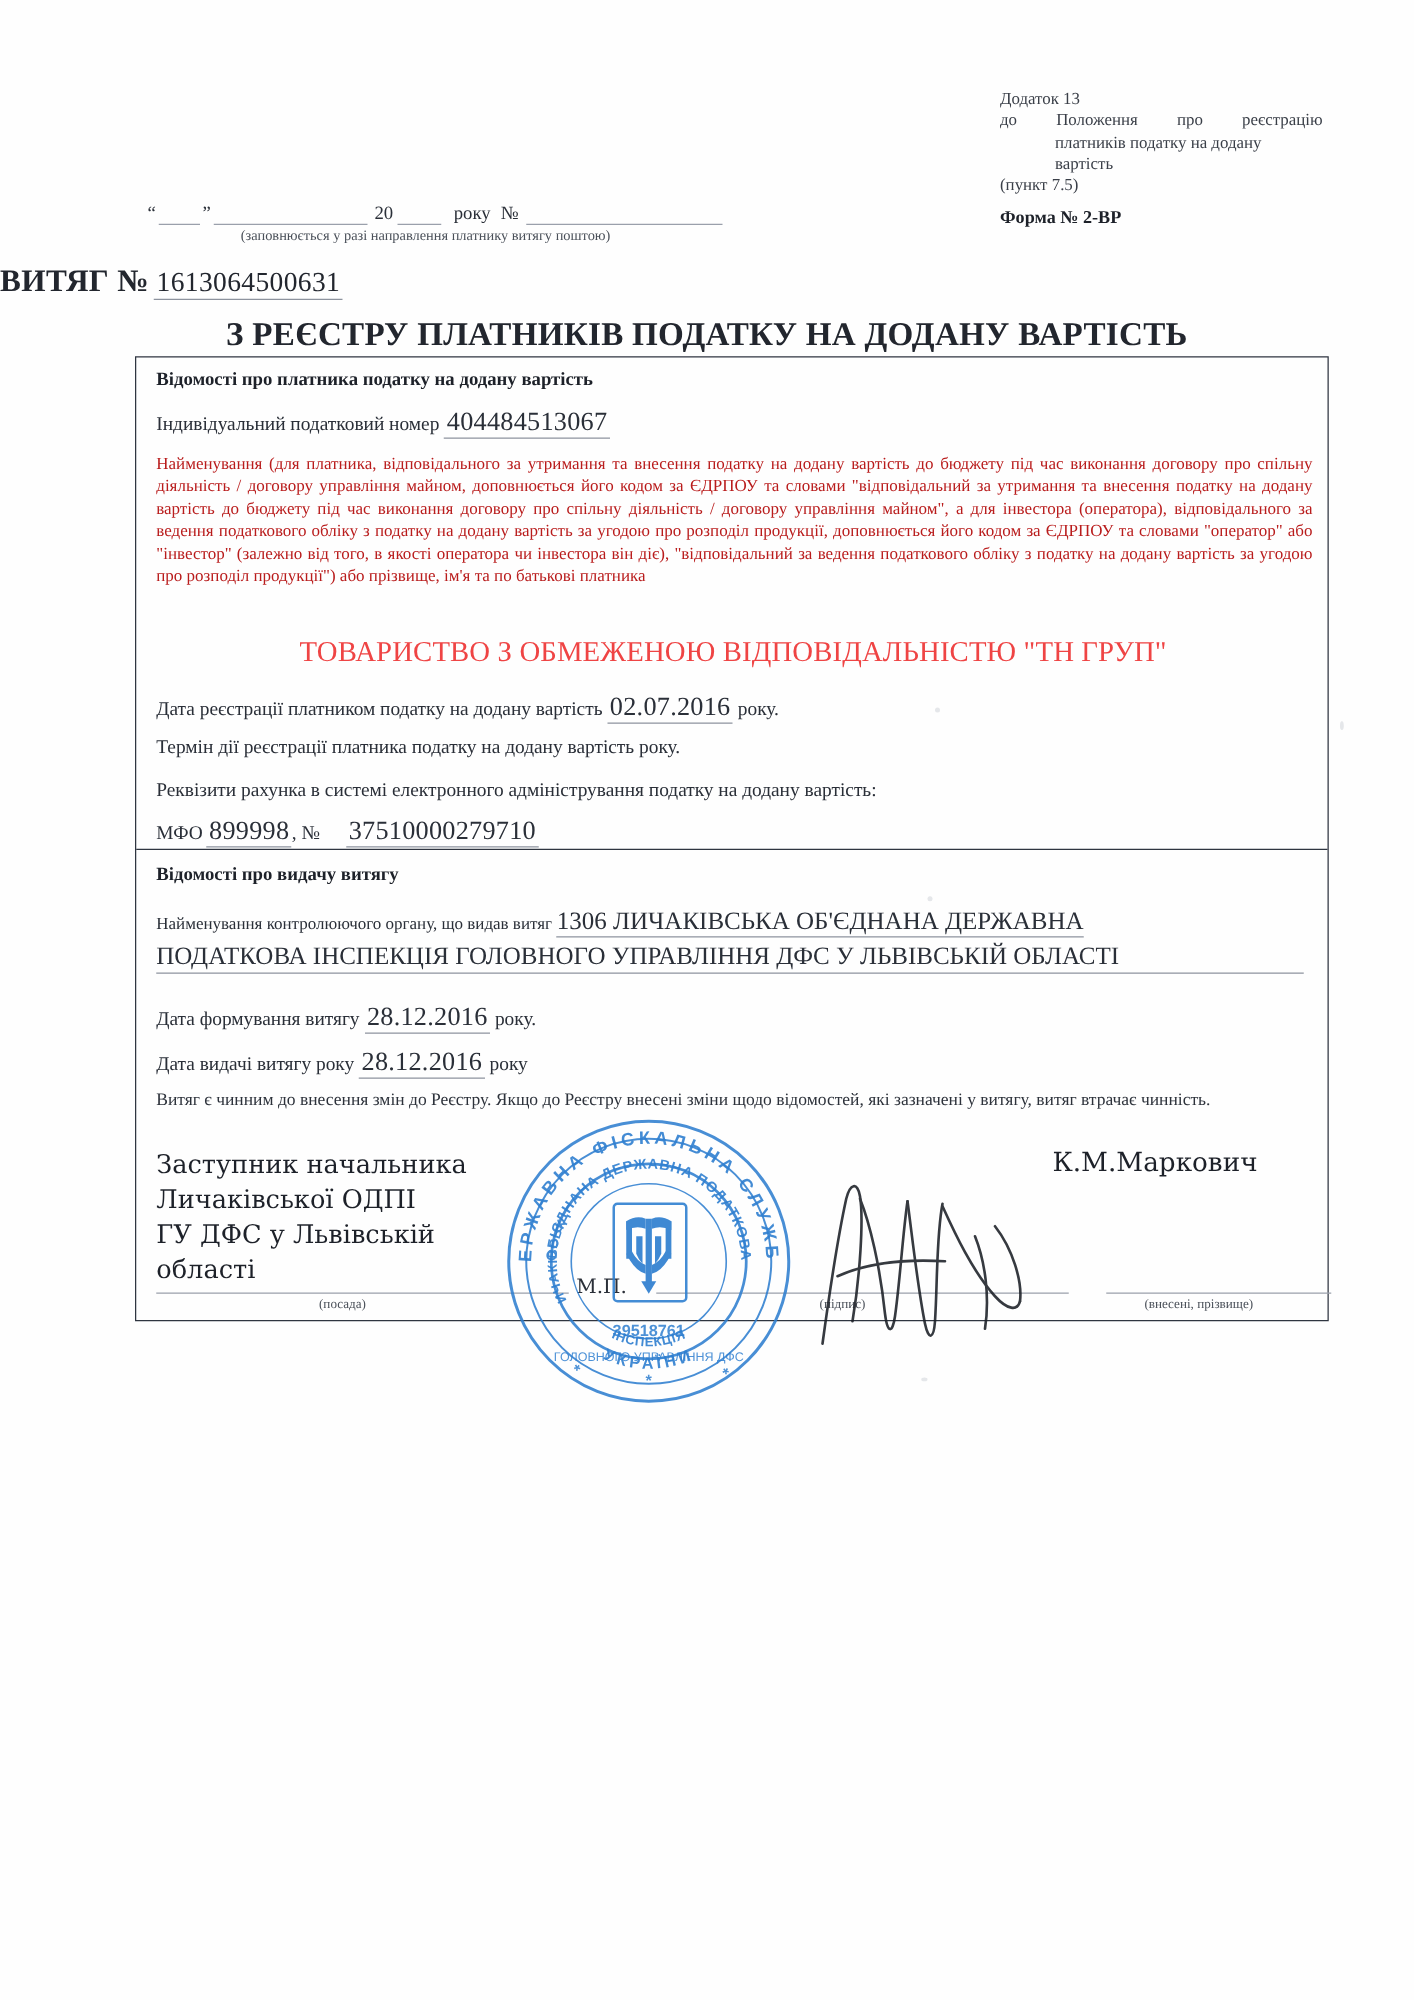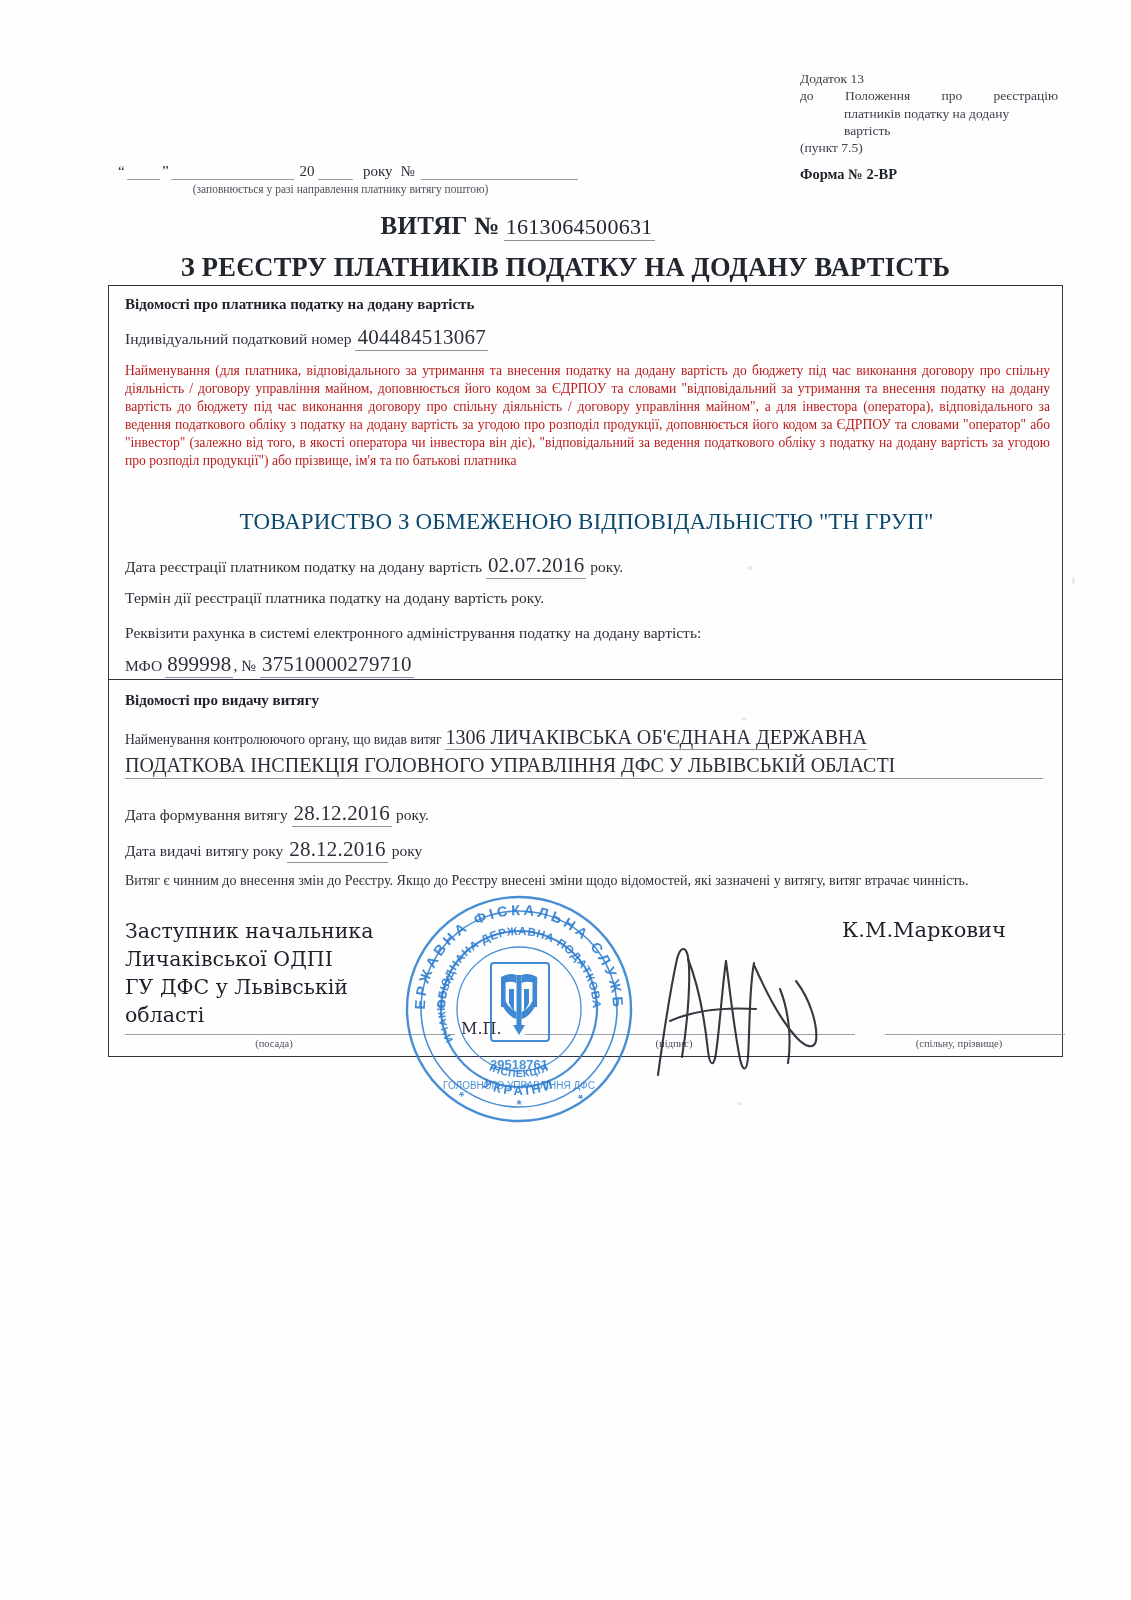--- a/index.html
+++ b/index.html
@@ -80,21 +80,21 @@
     text-align: center;
     width: 445px;
   }
 
   
   .vytiah {
     position: absolute;
     left: 0;
     top: 212px;
     width: 1035px;
-    text-align: center;
+    text-align: left;
     font-size: 25px;
     font-weight: bold;
     letter-spacing: 0.3px;
   }
   .vytiah .num-label { font-weight: bold; }
   .vytiah .num-value {
     font-weight: normal;
     font-size: 22px;
     border-bottom: 1px solid #8d939e;
     padding: 0 2px 1px 2px;
@@ -163,21 +163,21 @@
     color: #b91c1c;
   }
 
   .company-name {
     position: absolute;
     left: 0;
     top: 223px;
     width: 955px;
     text-align: center;
     font-size: 23px;
-    color: #0c4a6e;
+    color: #ef4444;
     letter-spacing: 0.1px;
   }
 
   .s1-regdate  { position: absolute; left: 16px; top: 267px; }
   .s1-term     { position: absolute; left: 16px; top: 303px; }
   .s1-acct-lbl { position: absolute; left: 16px; top: 338px; }
   .s1-mfo      { position: absolute; left: 16px; top: 366px; }
   .s1-mfo .big-val { margin-left: 3px; }
 
   
@@ -347,21 +347,21 @@
     </div>
 
     <div class="line s1-acct-lbl">Реквізити рахунка в системі електронного адміністрування податку на додану вартість:</div>
 
     <div class="line s1-term">
       <span>Термін дії реєстрації платника податку на додану вартість</span>
       <span>року.</span>
     </div>
 
     <div class="line s1-mfo">
-      <span>МФО</span><span class="big-val ul">899998</span><span>, №</span><span class="big-val ul" style="margin-left:4px">37510000279710</span>
+      <span>МФО</span><span class="big-val ul">899998</span><span>, №</span><span class="big-val ul" style="margin-left:21px">37510000279710</span>
     </div>
 
     <div class="sec-head s2-head">Відомості про видачу витягу</div>
 
     <div class="line s2-org">
       <span style="font-size:13.6px">Найменування контролюючого органу, що видав витяг</span>
       <span class="org-val">1306 ЛИЧАКІВСЬКА ОБ'ЄДНАНА ДЕРЖАВНА</span>
       <span class="org-line2">ПОДАТКОВА ІНСПЕКЦІЯ ГОЛОВНОГО УПРАВЛІННЯ ДФС У ЛЬВІВСЬКІЙ ОБЛАСТІ</span>
     </div>
 
@@ -391,21 +391,21 @@
     <div class="mp">М.П.</div>
 
     <div class="sig-rules">
       <div class="rule rule-1"></div>
       <div class="rule rule-2"></div>
       <div class="rule rule-3"></div>
     </div>
 
     <div class="cap cap-1">(посада)</div>
     <div class="cap cap-2">(підпис)</div>
-    <div class="cap cap-3">(спільну, прізвище)</div>
+    <div class="cap cap-3">(внесені, прізвище)</div>
   </div>
 
   <div class="seal">
     <svg width="232" height="232" viewBox="0 0 232 232" xmlns="http://www.w3.org/2000/svg">
       <defs>
         <path id="arcOuterTop" d="M 22,116 A 94,94 0 0 1 210,116" fill="none"></path>
         <path id="arcOuterBottom" d="M 30,116 A 86,86 0 0 0 202,116" fill="none"></path>
         <path id="arcInnerTop" d="M 42,116 A 74,74 0 0 1 190,116" fill="none"></path>
         <path id="arcInnerBottom" d="M 48,116 A 68,68 0 0 0 184,116" fill="none"></path>
         <path id="arcInnerLeft" d="M 52,150 A 64,64 0 0 1 52,82" fill="none"></path>

